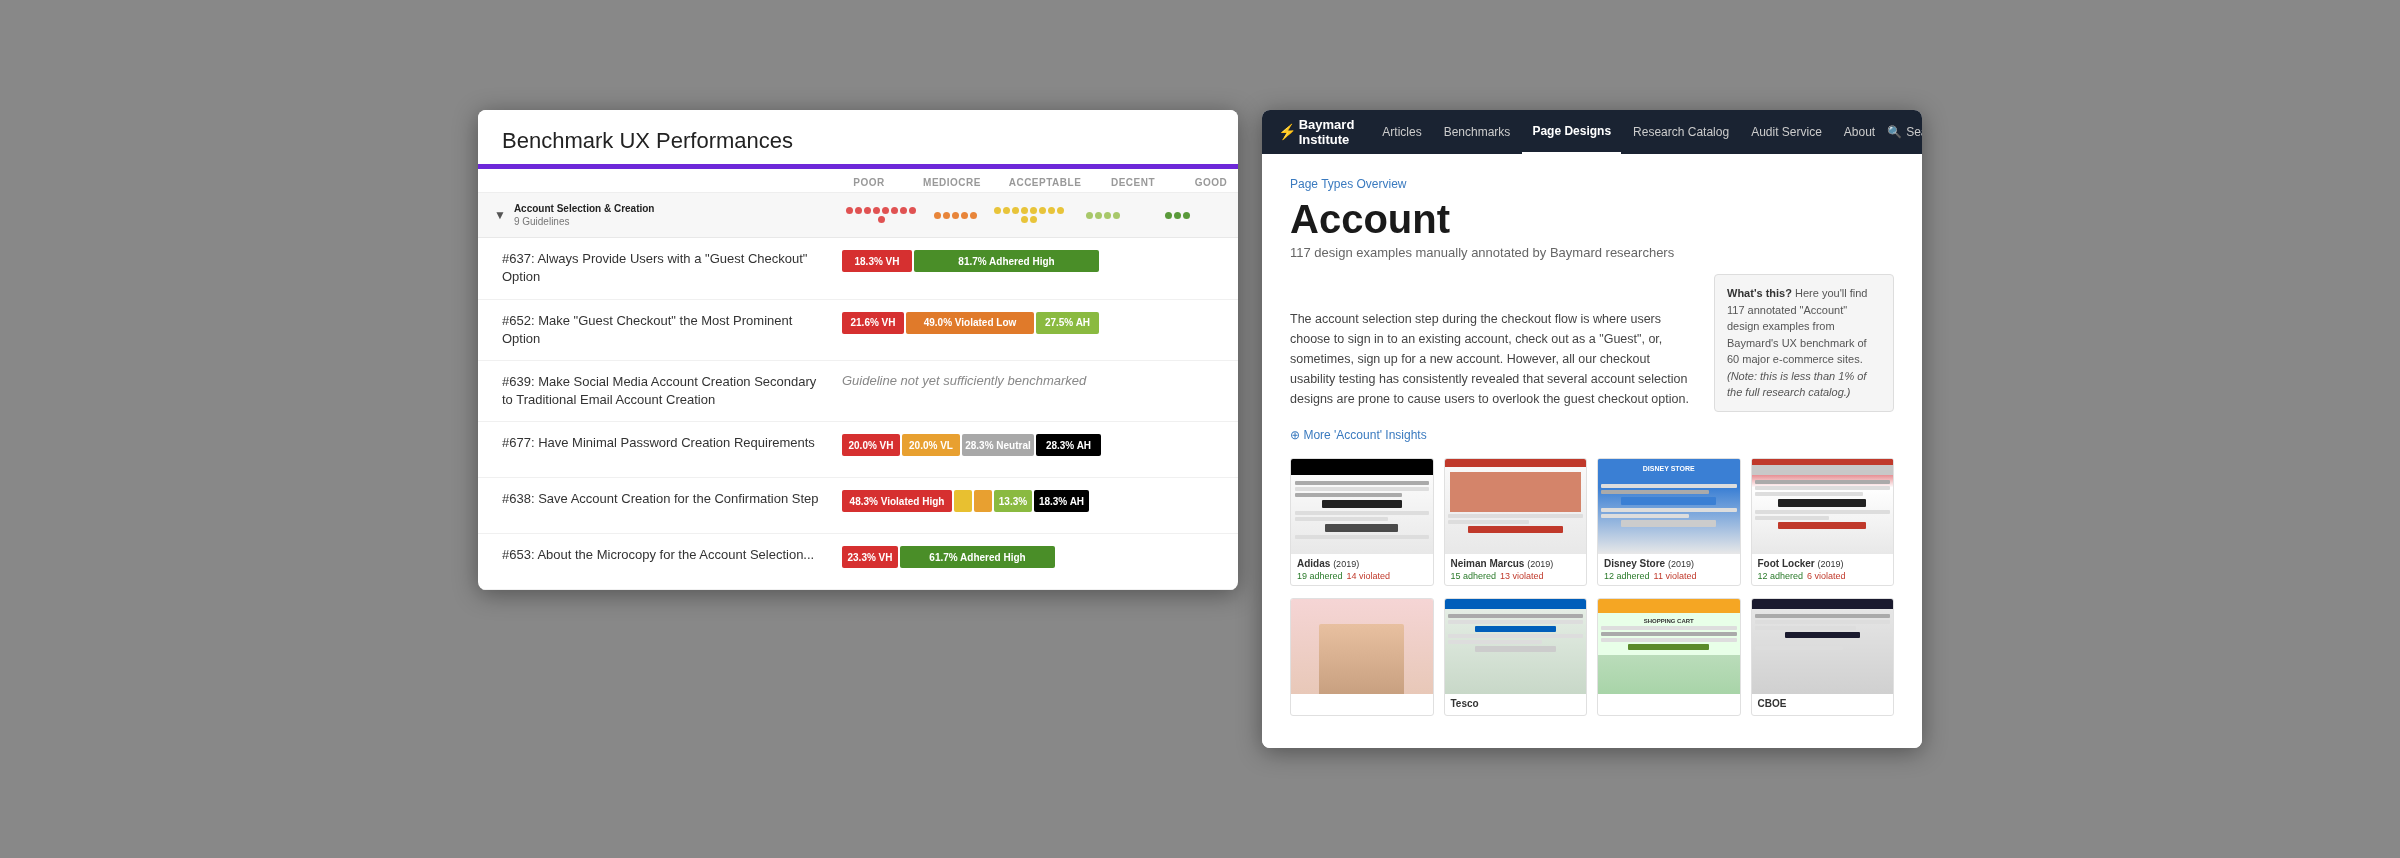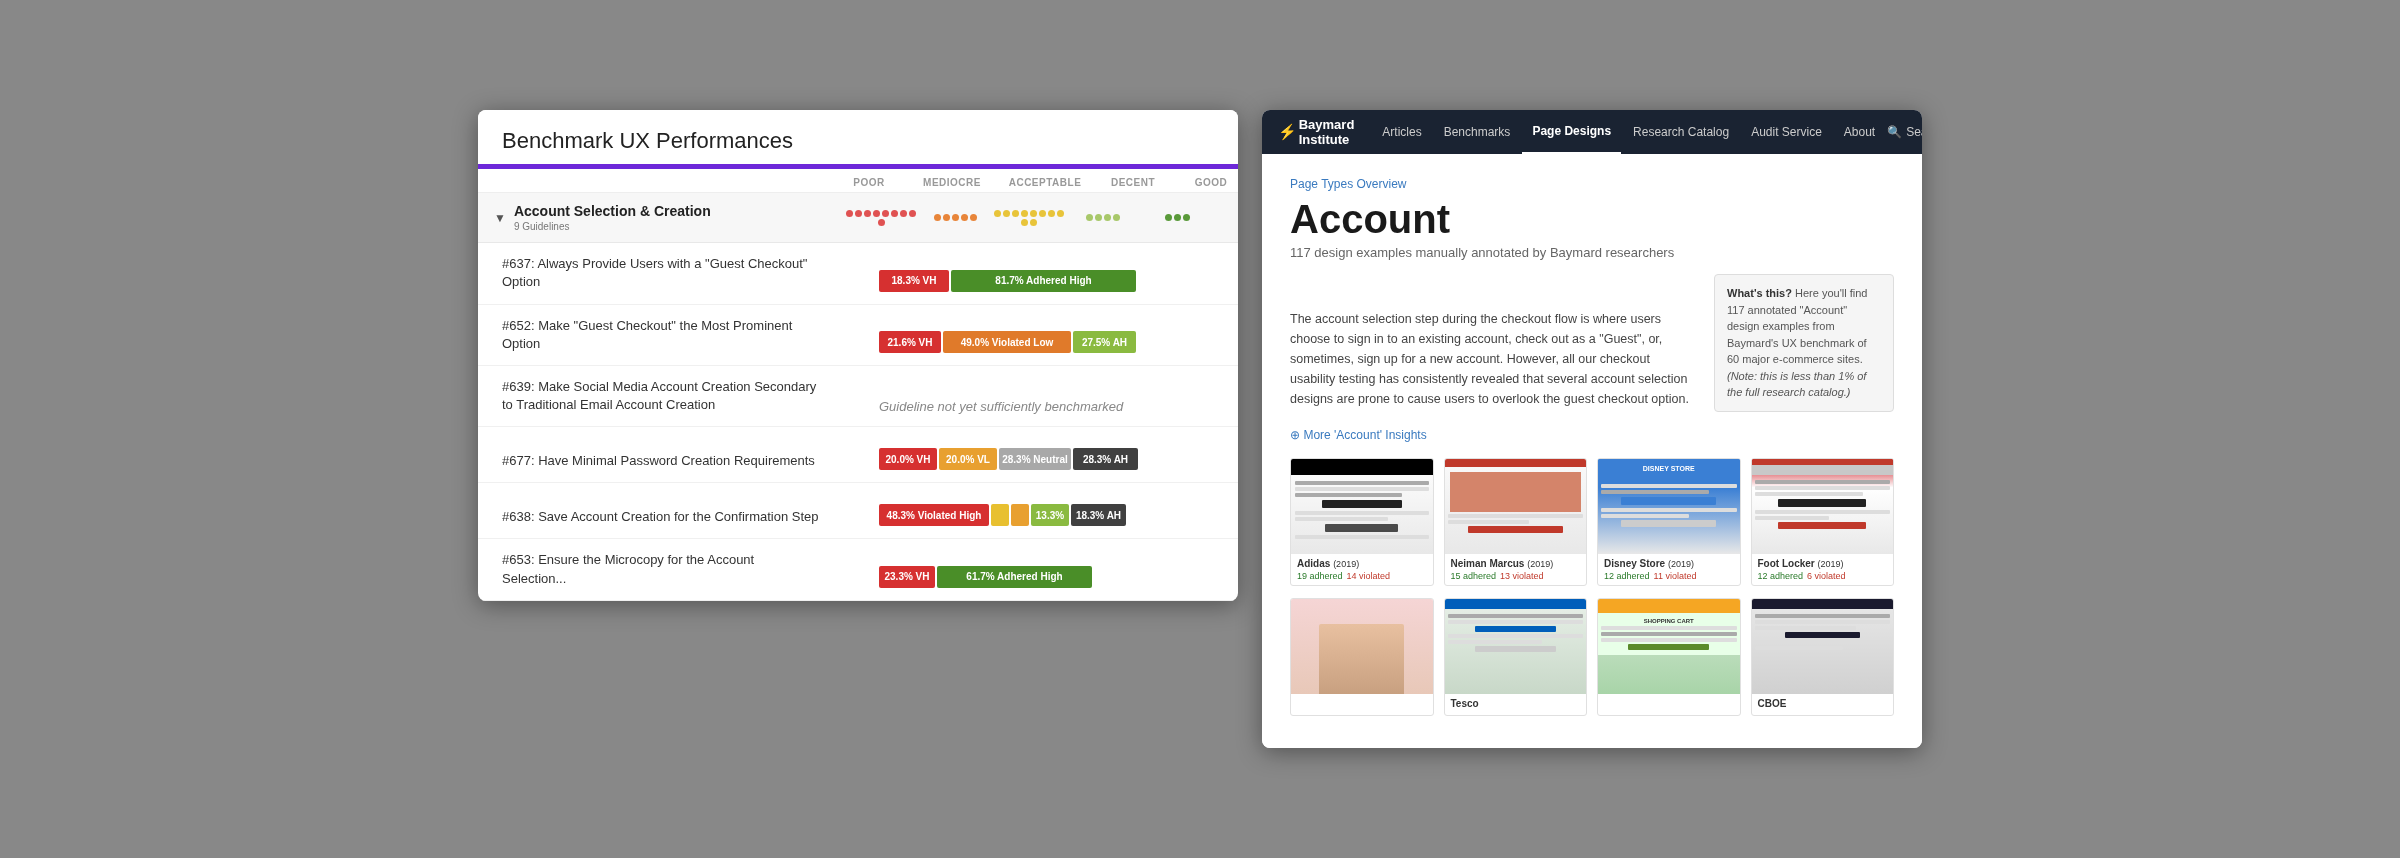--- a/index.html
+++ b/index.html
@@ -53,21 +53,21 @@
       background: #f7f7f7;
       border-bottom: 1px solid #e8e8e8;
     }
     .section-toggle {
       font-size: 12px;
       margin-right: 8px;
       color: #555;
       cursor: pointer;
     }
     .section-title {
-      font-size: 14px;
+      font-size: 10px;
       font-weight: 600;
       color: #222;
       flex: 1;
     }
     .section-count {
       font-size: 10px;
       color: #777;
       margin-top: 2px;
     }
     
@@ -115,25 +115,24 @@
     }
     .th-performance {
       font-size: 10px;
       color: #aaa;
       font-weight: 700;
       letter-spacing: 0.5px;
       text-transform: uppercase;
     }
     .guideline-row {
       display: flex;
-      align-items: flex-end;
+      align-items: flex-start;
       padding: 12px 24px;
       border-bottom: 1px solid #f0f0f0;
       min-height: 56px;
-      gap: 37px;
     }
     .guideline-text {
       width: 340px;
       font-size: 13px;
       color: #333;
       font-weight: 500;
       line-height: 1.4;
       padding-right: 20px;
     }
     .guideline-bars {
@@ -153,21 +152,21 @@
       border-radius: 2px;
       white-space: nowrap;
       padding: 0 4px;
     }
     .bar-red { background: #d63030; }
     .bar-orange { background: #e07a2a; }
     .bar-light-orange { background: #e8a030; }
     .bar-light-green { background: #8aba40; }
     .bar-green { background: #4a8e28; }
     .bar-neutral { background: #a8a8a8; }
-    .bar-teal { background: #404040; }
+    .bar-teal { background: #000000; }
 
     .guideline-italic {
       font-style: italic;
       color: #888;
       font-size: 13px;
     }
 
     
     .right-panel {
       width: 660px;
@@ -482,21 +481,21 @@
       <div class="guideline-bars">
         <div class="bar bar-red" style="width:110px;">48.3% Violated High</div>
         <div class="bar" style="width:18px; background:#e8c030;"></div>
         <div class="bar" style="width:18px; background:#e8a030;"></div>
         <div class="bar bar-light-green" style="width:38px;">13.3%</div>
         <div class="bar bar-teal" style="width:55px;">18.3% AH</div>
       </div>
     </div>
 
     <div class="guideline-row">
-      <div class="guideline-text">#653: Ensure the Microcopy for the Account Selection...</div>
+      <div class="guideline-text">#653: About the Microcopy for the Account Selection...</div>
       <div class="guideline-bars">
         <div class="bar bar-red" style="width:56px;">23.3% VH</div>
         <div class="bar bar-green" style="width:155px;">61.7% Adhered High</div>
       </div>
     </div>
   </div>
 
   <div class="right-panel">
 
     <nav class="right-nav">

